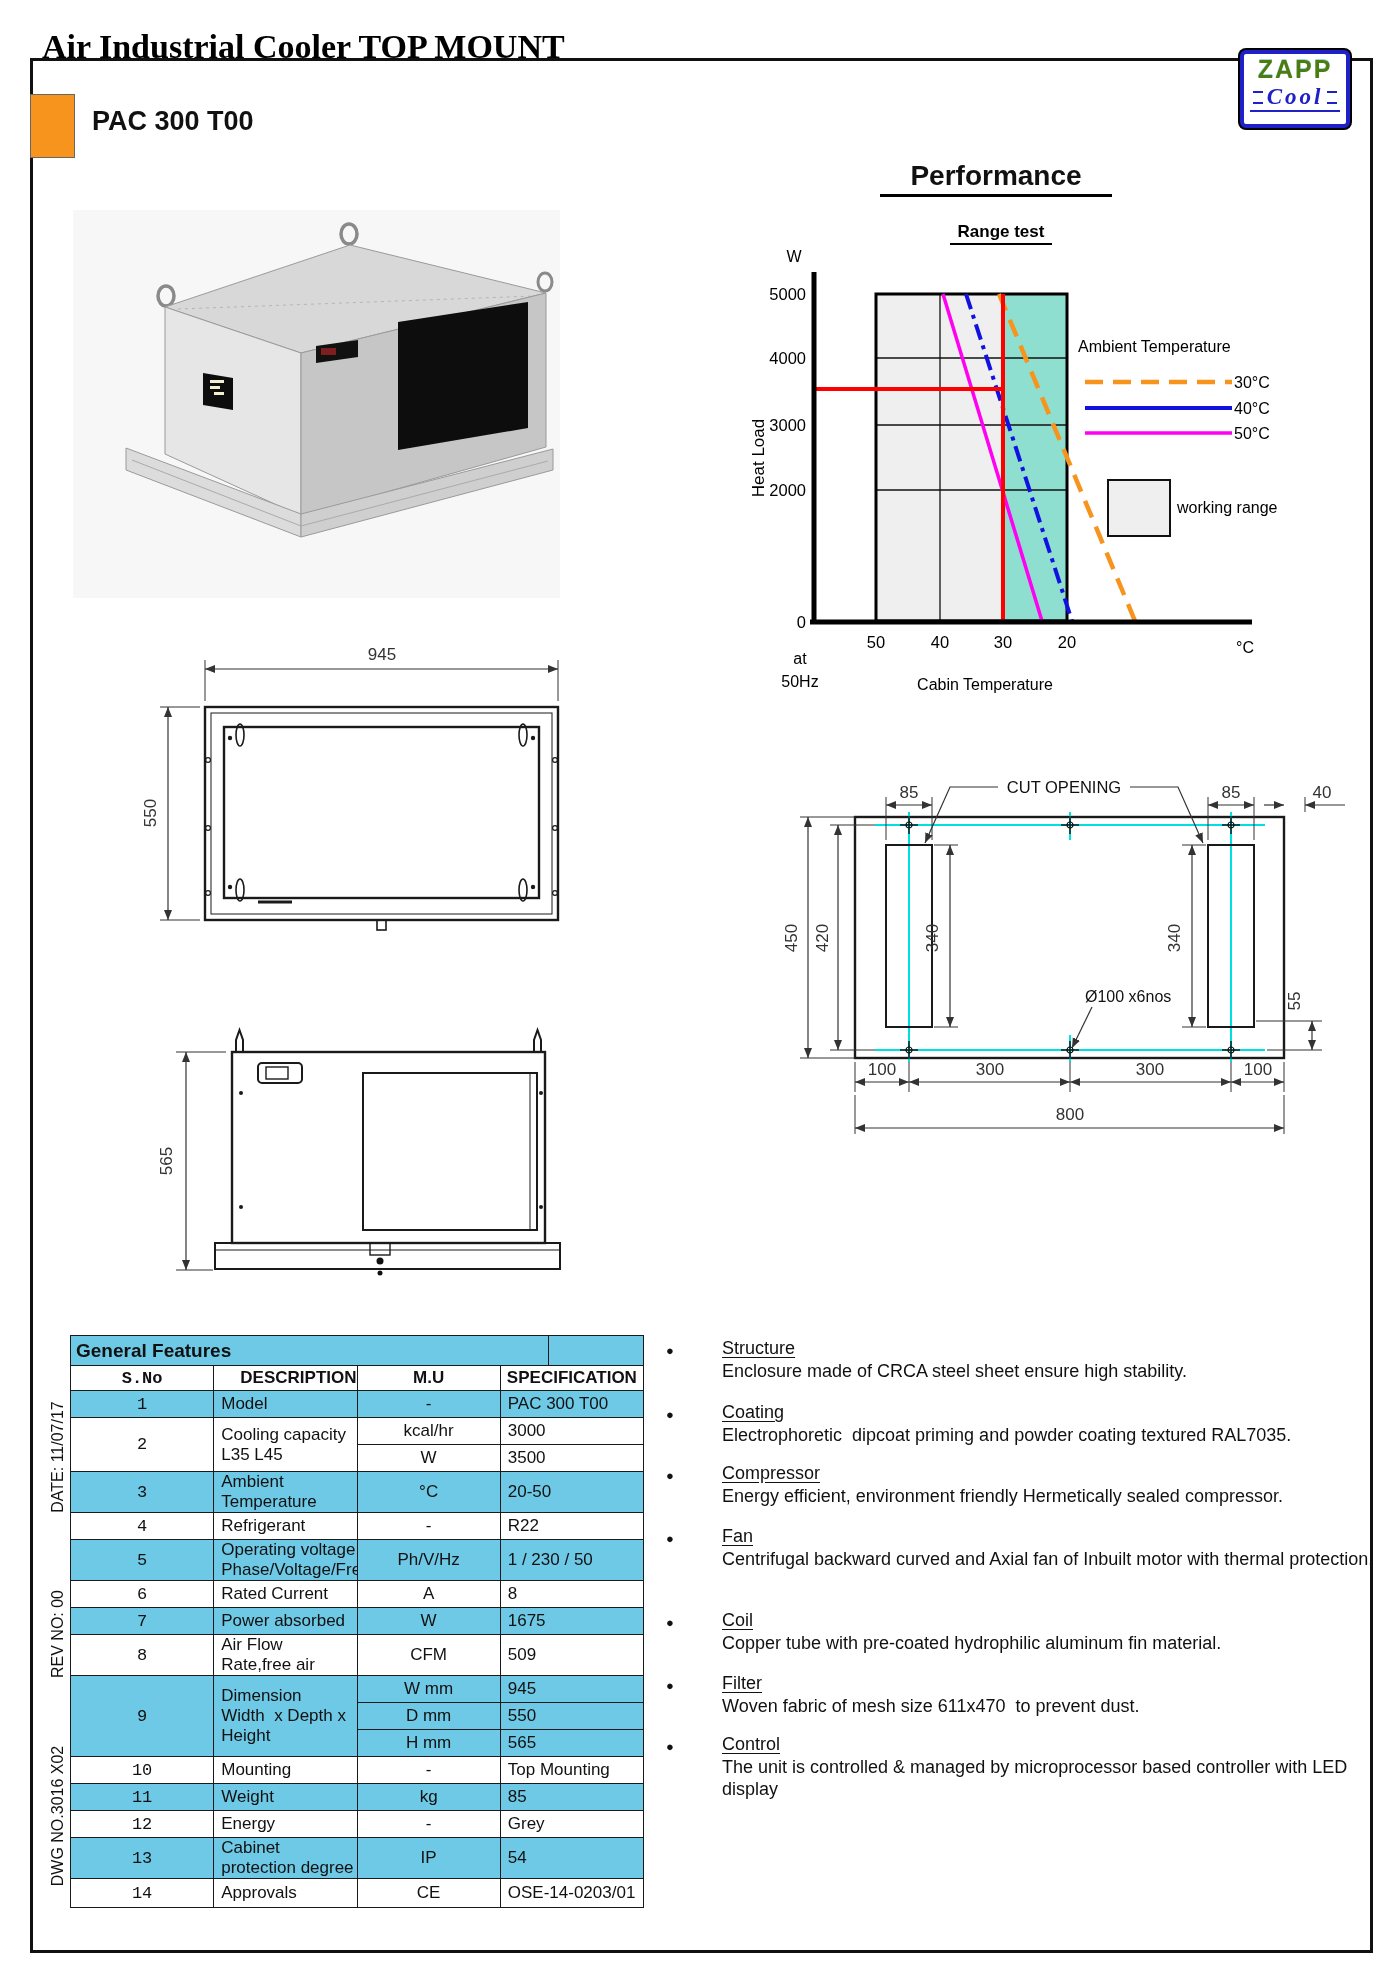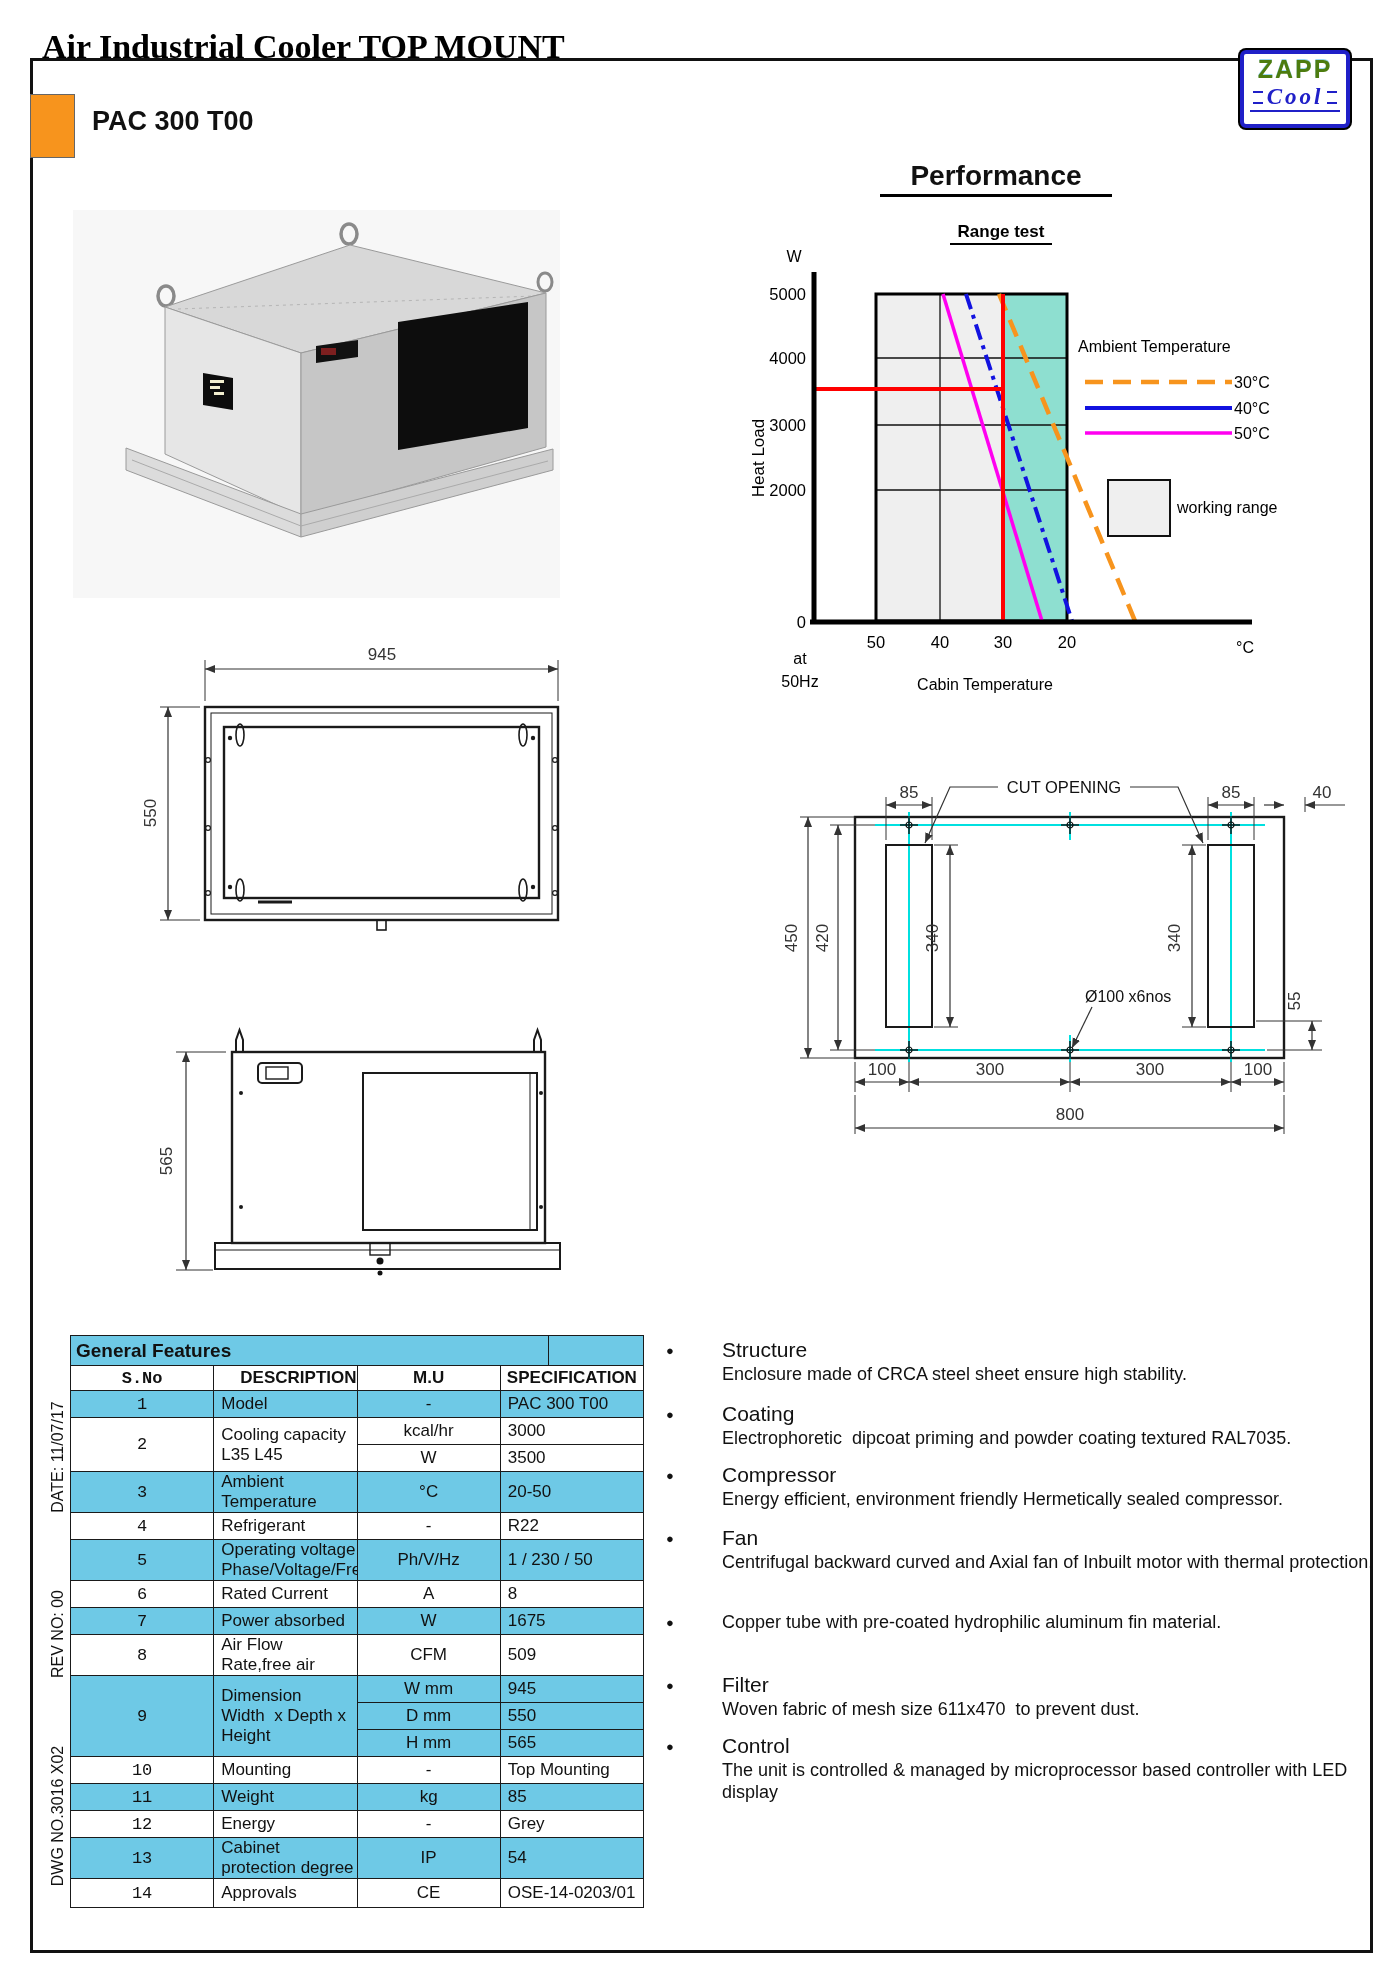--- a/index.html
+++ b/index.html
@@ -18,21 +18,21 @@
   
   #perf-title{left:880px;top:160px;width:232px;text-align:center;font-size:28px;font-weight:bold;border-bottom:3px solid #000;padding-bottom:2px;}
   
   .vlabel{width:220px;text-align:center;font-size:16px;transform:rotate(-90deg);color:#111;}
   #v-date{left:-52px;top:1448px;}
   #v-rev{left:-52px;top:1625px;}
   #v-dwg{left:-52px;top:1807px;}
   
   .feat-item{position:absolute;left:650px;width:720px;}
   .feat-bullet{position:absolute;left:16px;top:5px;font-size:13px;}
-  .feat-head{margin-left:72px;font-size:21px;text-underline-offset:3px;}
+  .feat-head{margin-left:72px;font-size:18px;text-decoration:underline;text-underline-offset:3px;}
   .feat-body{margin-left:72px;font-size:18px;line-height:21.5px;width:680px;margin-top:2px;white-space:pre-wrap;}
   
   #gf-table{left:70px;top:1335px;}
   #gf-table table{border-collapse:collapse;table-layout:fixed;width:574px;}
   #gf-table td{border:1px solid #1a1a1a;font-size:17px;padding:0;vertical-align:middle;overflow:hidden;}
   #gf-table .gf-head td{height:29px;font-size:19px;font-weight:bold;padding-left:5px;position:relative;}
   #gf-table .colhead td{height:24px;font-weight:bold;text-align:center;background:#fff;}
   #gf-table .c-sno{width:58px;text-align:center;font-family:Liberation Mono, monospace;}
   #gf-table .c-desc{width:246px;padding-left:7px;white-space:pre-wrap;line-height:20px;}
   #gf-table .c-mu{width:78px;text-align:center;}
@@ -450,20 +450,21 @@
       <div class="feat-head">Compressor</div>
       <div class="feat-body">Energy efficient, environment friendly Hermetically sealed compressor.</div>
     </div>
     <div class="feat-item" style="top: 1526px;">
       <span class="feat-bullet">●</span>
       <div class="feat-head">Fan</div>
       <div class="feat-body">Centrifugal backward curved and Axial fan of Inbuilt motor with thermal protection.</div>
     </div>
     <div class="feat-item" style="top: 1610px;">
       <span class="feat-bullet">●</span>
+      <div class="feat-head">Coil</div>
       <div class="feat-body">Copper tube with pre-coated hydrophilic aluminum fin material.</div>
     </div>
     <div class="feat-item" style="top: 1673px;">
       <span class="feat-bullet">●</span>
       <div class="feat-head">Filter</div>
       <div class="feat-body">Woven fabric of mesh size 611x470  to prevent dust.</div>
     </div>
     <div class="feat-item" style="top: 1734px;">
       <span class="feat-bullet">●</span>
       <div class="feat-head">Control</div>

